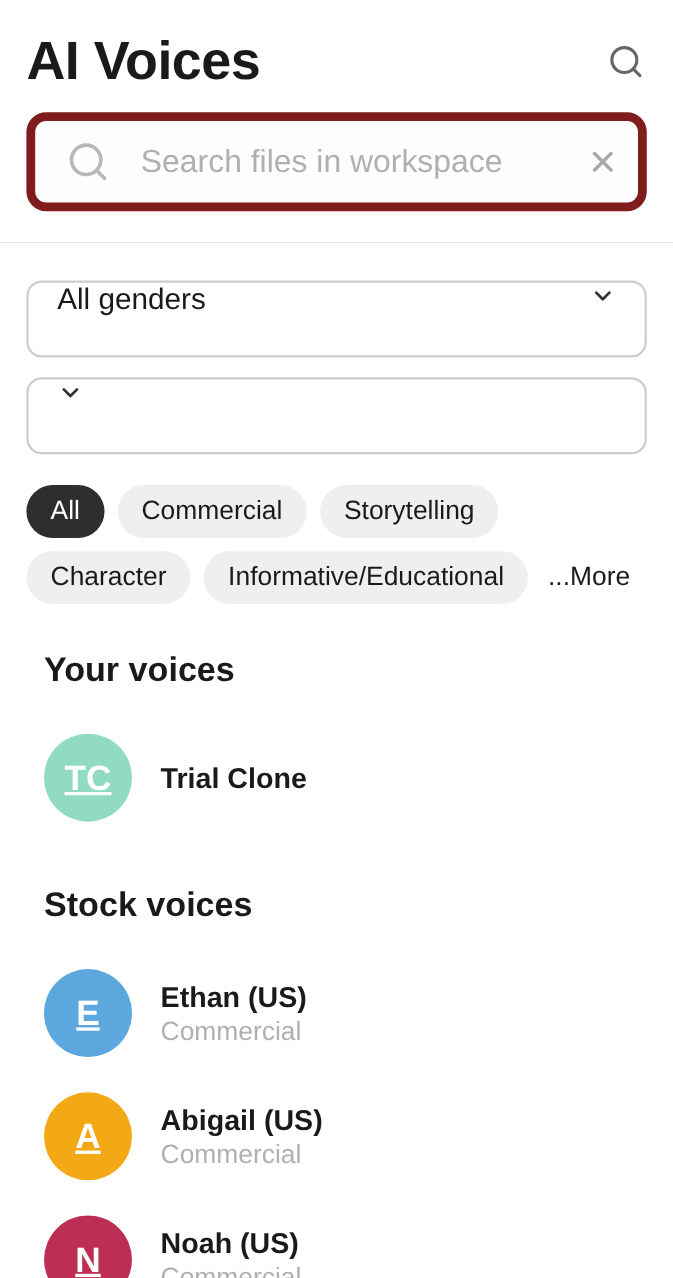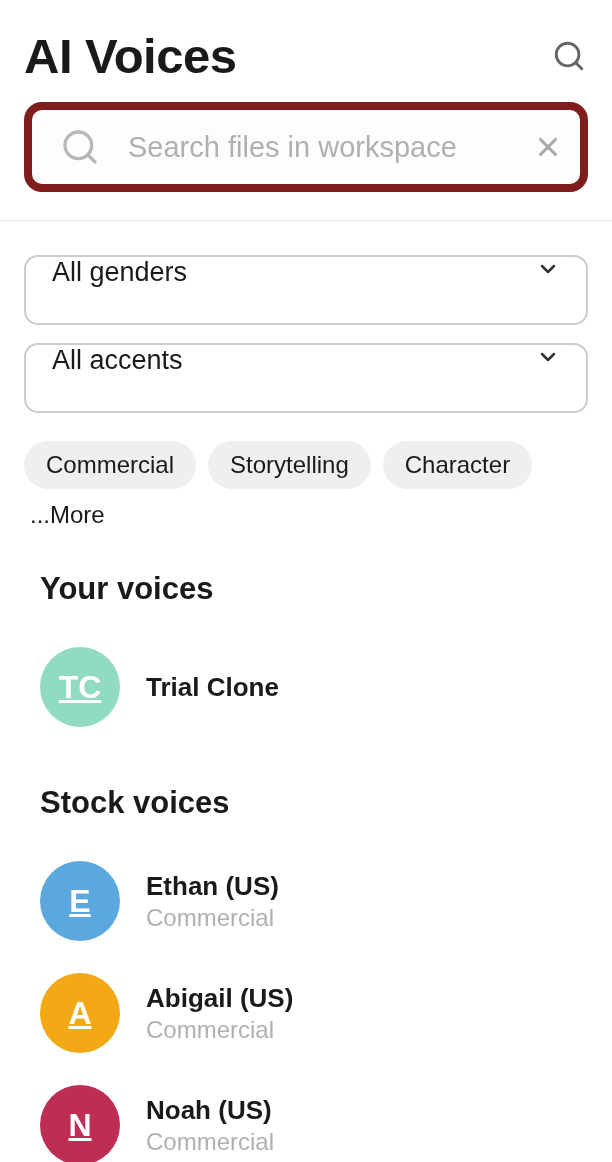--- a/index.html
+++ b/index.html
@@ -187,34 +187,35 @@
 <div class="filters">
   <div class="dropdown">
     <span>All genders</span>
     <span>
       <svg width="24" height="24" viewBox="0 0 24 24" fill="none" stroke="currentColor" stroke-width="2.5" stroke-linecap="round" stroke-linejoin="round">
           <polyline points="6 9 12 15 18 9"></polyline>
         </svg>
     </span>
   </div>
   <div class="dropdown">
-    <span>All accents</span>
     <span>
       <svg width="24" height="24" viewBox="0 0 24 24" fill="none" stroke="currentColor" stroke-width="2.5" stroke-linecap="round" stroke-linejoin="round">
           <polyline points="6 9 12 15 18 9"></polyline>
         </svg>
     </span>
   </div>
 </div>
 
 <div class="chips" id="chips-container">
 
+<div class="chip active">All</div>
     <div class="chip">Commercial</div>
     <div class="chip">Storytelling</div>
     <div class="chip">Character</div>
+    <div class="chip">Informative/Educational</div>
     <div class="more-link">...More</div>
   </div>
 
 <div class="section">
   <div class="section-title">Your voices</div>
   <div id="your-voices-list">
       <div class="voice-row">
         <div class="avatar" style="background: rgb(145, 219, 194);">TC</div>
         <div class="voice-meta">
           <div class="voice-name">Trial Clone</div>

